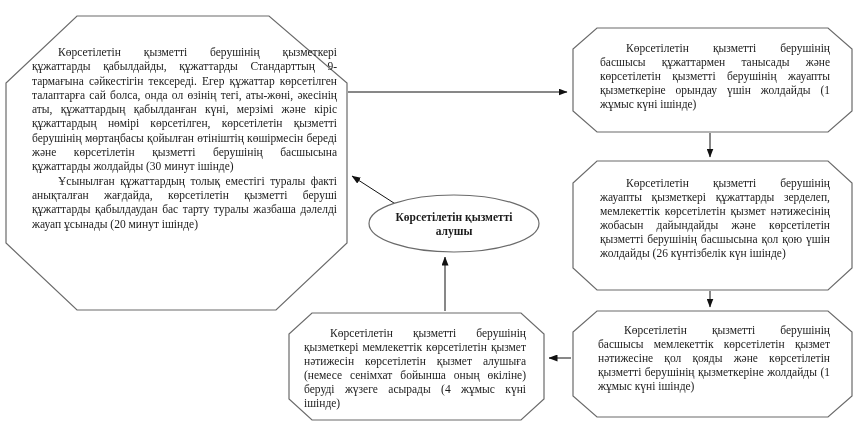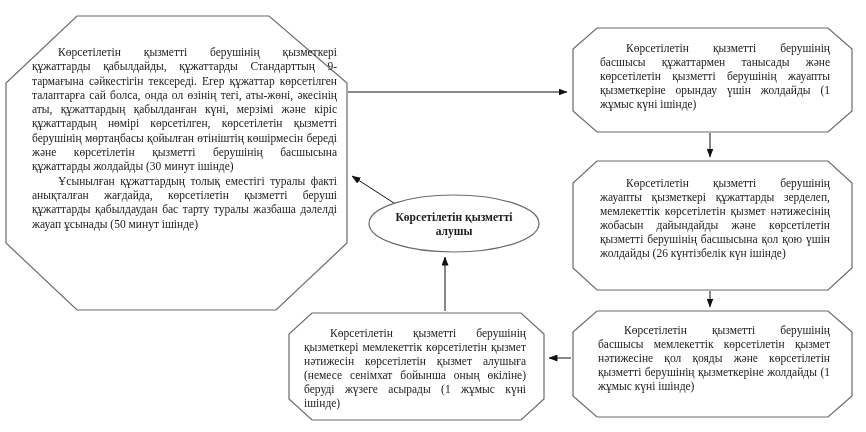--- a/index.html
+++ b/index.html
@@ -53,21 +53,21 @@
     <line x1="445" y1="311" x2="445" y2="257" marker-end="url(#ah)" stroke-width="1" stroke="#111111"></line>
     <line x1="397" y1="205" x2="352" y2="176" marker-end="url(#ah)" stroke-width="1" stroke="#111111"></line>
   </svg>
 
   <div class="node oct-left" style="left:5px;top:15px;width:343px;height:296px;text-decoration:underline;">
     <svg class="shape" viewBox="0 0 343 296" preserveAspectRatio="none">
       <polygon points="72,1 264,1 342,68 342,228 271,295 72,295 1,228 1,68" stroke-width="1.2" stroke="#6a6a6a"></polygon>
     </svg>
     <div class="txt">
       <p>Көрсетілетін қызметті берушінің қызметкері құжаттарды қабылдайды, құжаттарды Стандарттың 9-тармағына сәйкестігін тексереді. Егер құжаттар көрсетілген талаптарға сай болса, онда ол өзінің тегі, аты-жөні, әкесінің аты, құжаттардың қабылданған күні, мерзімі және кіріс құжаттардың нөмірі көрсетілген, көрсетілетін қызметті берушінің мөртаңбасы қойылған өтініштің көшірмесін береді және көрсетілетін қызметті берушінің басшысына құжаттарды жолдайды (30 минут ішінде)</p>
-      <p>Ұсынылған құжаттардың толық еместігі туралы факті анықталған жағдайда, көрсетілетін қызметті беруші құжаттарды қабылдаудан бас тарту туралы жазбаша дәлелді жауап ұсынады (50 минут ішінде)</p>
+      <p>Ұсынылған құжаттардың толық еместігі туралы факті анықталған жағдайда, көрсетілетін қызметті беруші құжаттарды қабылдаудан бас тарту туралы жазбаша дәлелді жауап ұсынады (20 минут ішінде)</p>
     </div>
   </div>
 
   <div class="node n-recipient" style="left:368px;top:194px;width:172px;height:59px;">
     <svg class="shape" viewBox="0 0 172 59" preserveAspectRatio="none">
       <ellipse cx="86" cy="29.5" rx="85" ry="28.5" stroke-width="1.2" stroke="#6a6a6a"></ellipse>
     </svg>
     <div class="txt">
       <p>Көрсетілетін қызметті алушы</p>
     </div>
@@ -98,17 +98,17 @@
     <div class="txt">
       <p>Көрсетілетін қызметті берушінің басшысы мемлекеттік көрсетілетін қызмет нәтижесіне қол қояды және көрсетілетін қызметті берушінің қызметкеріне жолдайды (1 жұмыс күні ішінде)</p>
     </div>
   </div>
 
   <div class="node n-deliver" style="left:288px;top:312px;width:257px;height:109px;">
     <svg class="shape" viewBox="0 0 257 109" preserveAspectRatio="none">
       <polygon points="24,1 233,1 256,22 256,87 233,108 24,108 1,87 1,22" stroke-width="1.2" stroke="#6a6a6a"></polygon>
     </svg>
     <div class="txt">
-      <p>Көрсетілетін қызметті берушінің қызметкері мемлекеттік көрсетілетін қызмет нәтижесін көрсетілетін қызмет алушыға (немесе сенімхат бойынша оның өкіліне) беруді жүзеге асырады (1 жұмыс күні ішінде)</p>
+      <p>Көрсетілетін қызметті берушінің қызметкері мемлекеттік көрсетілетін қызмет нәтижесін көрсетілетін қызмет алушыға (немесе сенімхат бойынша оның өкіліне) беруді жүзеге асырады (4 жұмыс күні ішінде)</p>
     </div>
   </div>
 
 </div>
 
 </body></html>

